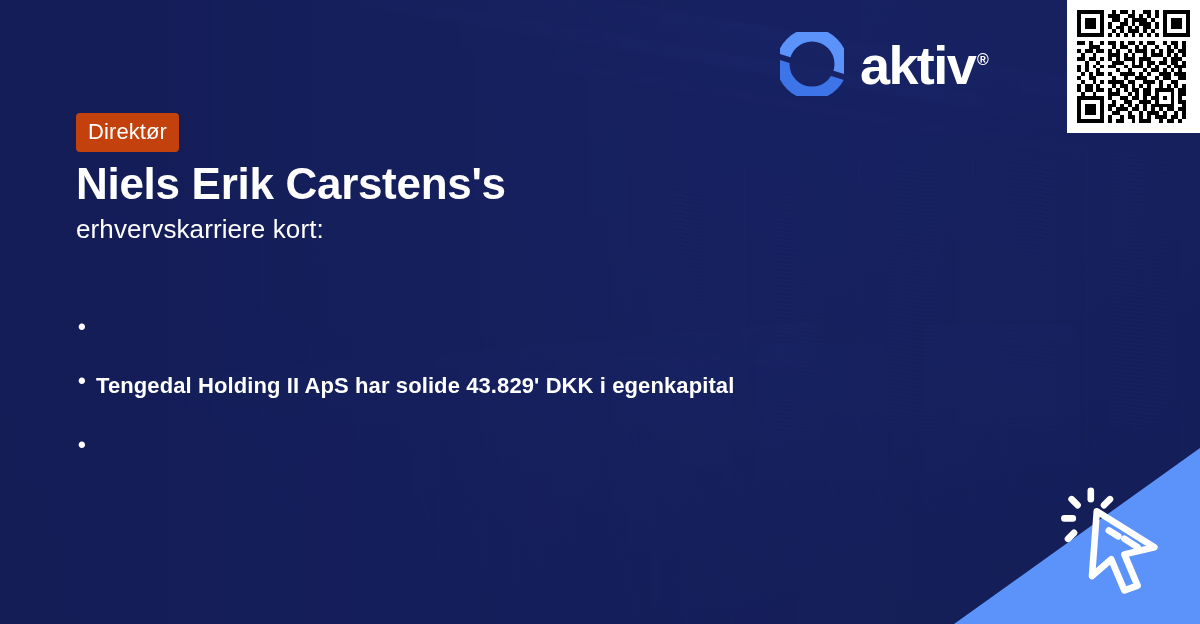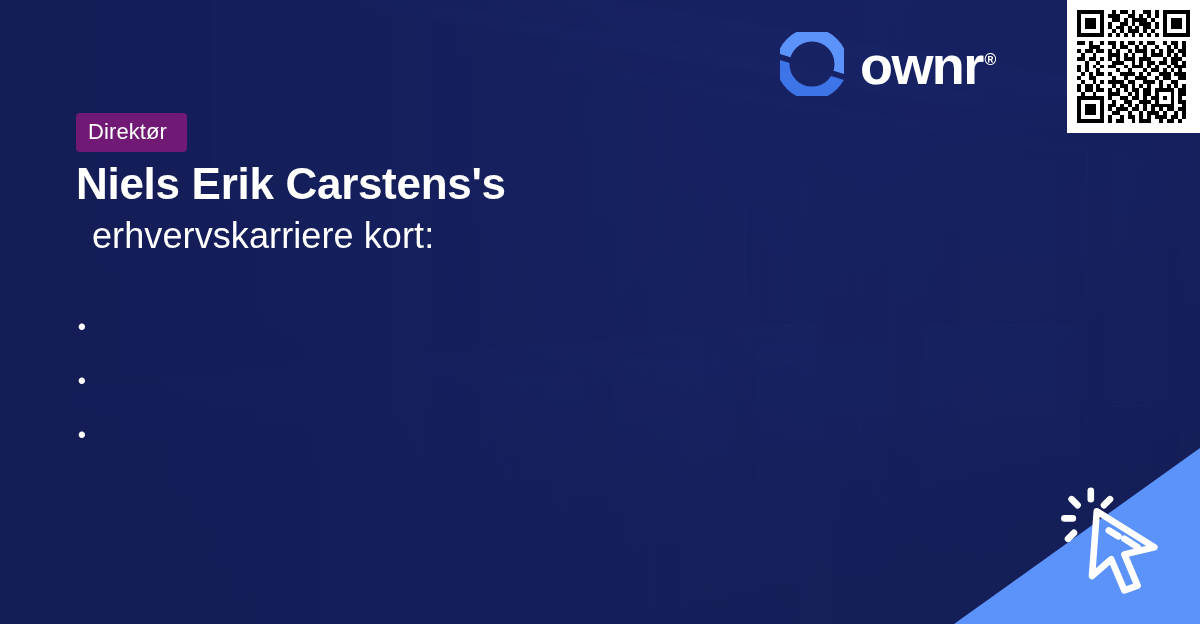--- a/index.html
+++ b/index.html
@@ -102,44 +102,44 @@
   .photo .vignette {
     position:absolute; inset:0;
     background:linear-gradient(90deg, rgba(20,29,86,.92) 0%, rgba(22,32,94,.78) 34%, rgba(26,38,108,.42) 62%, rgba(26,38,108,.30) 100%);
   }
 
   
   .content { position:absolute; left:0; top:0; width:1200px; height:624px; }
 
   .badge {
     position:absolute; left:76px; top:113px;
-    background:#701a75;
+    background:#c2410c;
     color:#ffffff;
     font-size:22px;
     line-height:1;
-    padding:8px 20px 9px 12px;
+    padding:8px 12px 9px 12px;
     border-radius:4px;
     letter-spacing:.1px;
     white-space:nowrap;
   }
 
   .title {
     position:absolute; left:76px; top:157px;
     color:#ffffff;
     font-size:44px;
     font-weight:700;
     line-height:1.22;
     letter-spacing:-.3px;
     white-space:nowrap;
     text-align:right;
   }
   .subtitle {
-    position:absolute; left:92px; top:213px;
+    position:absolute; left:76px; top:213px;
     color:#ffffff;
-    font-size:36px;
+    font-size:26px;
     font-weight:400;
     line-height:1.25;
     letter-spacing:.1px;
     white-space:nowrap;
   }
 
   .bullets { position:absolute; left:78px; top:313px; width:960px; }
   .bullet {
     display:flex;
     align-items:flex-start;
@@ -257,20 +257,21 @@
     <div class="subtitle">erhvervskarriere kort:</div>
 
     <div class="bullets">
 
       <div class="bullet">
         <span class="dot">•</span>
       </div>
 
       <div class="bullet">
         <span class="dot">•</span>
+        <span class="btext">Tengedal Holding II ApS har solide 43.829' DKK i egenkapital</span>
       </div>
 
       <div class="bullet">
         <span class="dot">•</span>
       </div>
 
     </div>
 
     <div class="logo">
       <svg class="logomark" viewBox="0 0 64 64">
@@ -282,21 +283,21 @@
             <polygon points="-6,26 70,50 70,70 -6,70"></polygon>
           </clipPath>
         </defs>
         <g clip-path="url(#cutTop)">
           <circle cx="32" cy="32" r="29" fill="none" stroke="#5b93fb" stroke-width="13"></circle>
         </g>
         <g clip-path="url(#cutBot)">
           <circle cx="32" cy="32" r="29" fill="none" stroke="#3d74e8" stroke-width="13"></circle>
         </g>
       </svg>
-      <div class="logotype"><span>ownr</span><span class="reg">®</span></div>
+      <div class="logotype"><span>aktiv</span><span class="reg">®</span></div>
     </div>
 
   </div>
 
   <div class="qrpanel">
     <svg class="qr" viewBox="0 0 29 29" shape-rendering="crispEdges">
       <rect width="29" height="29" fill="#ffffff"></rect>
       <g fill="#000000">
 
         <rect x="0" y="0" width="7" height="1"></rect>

